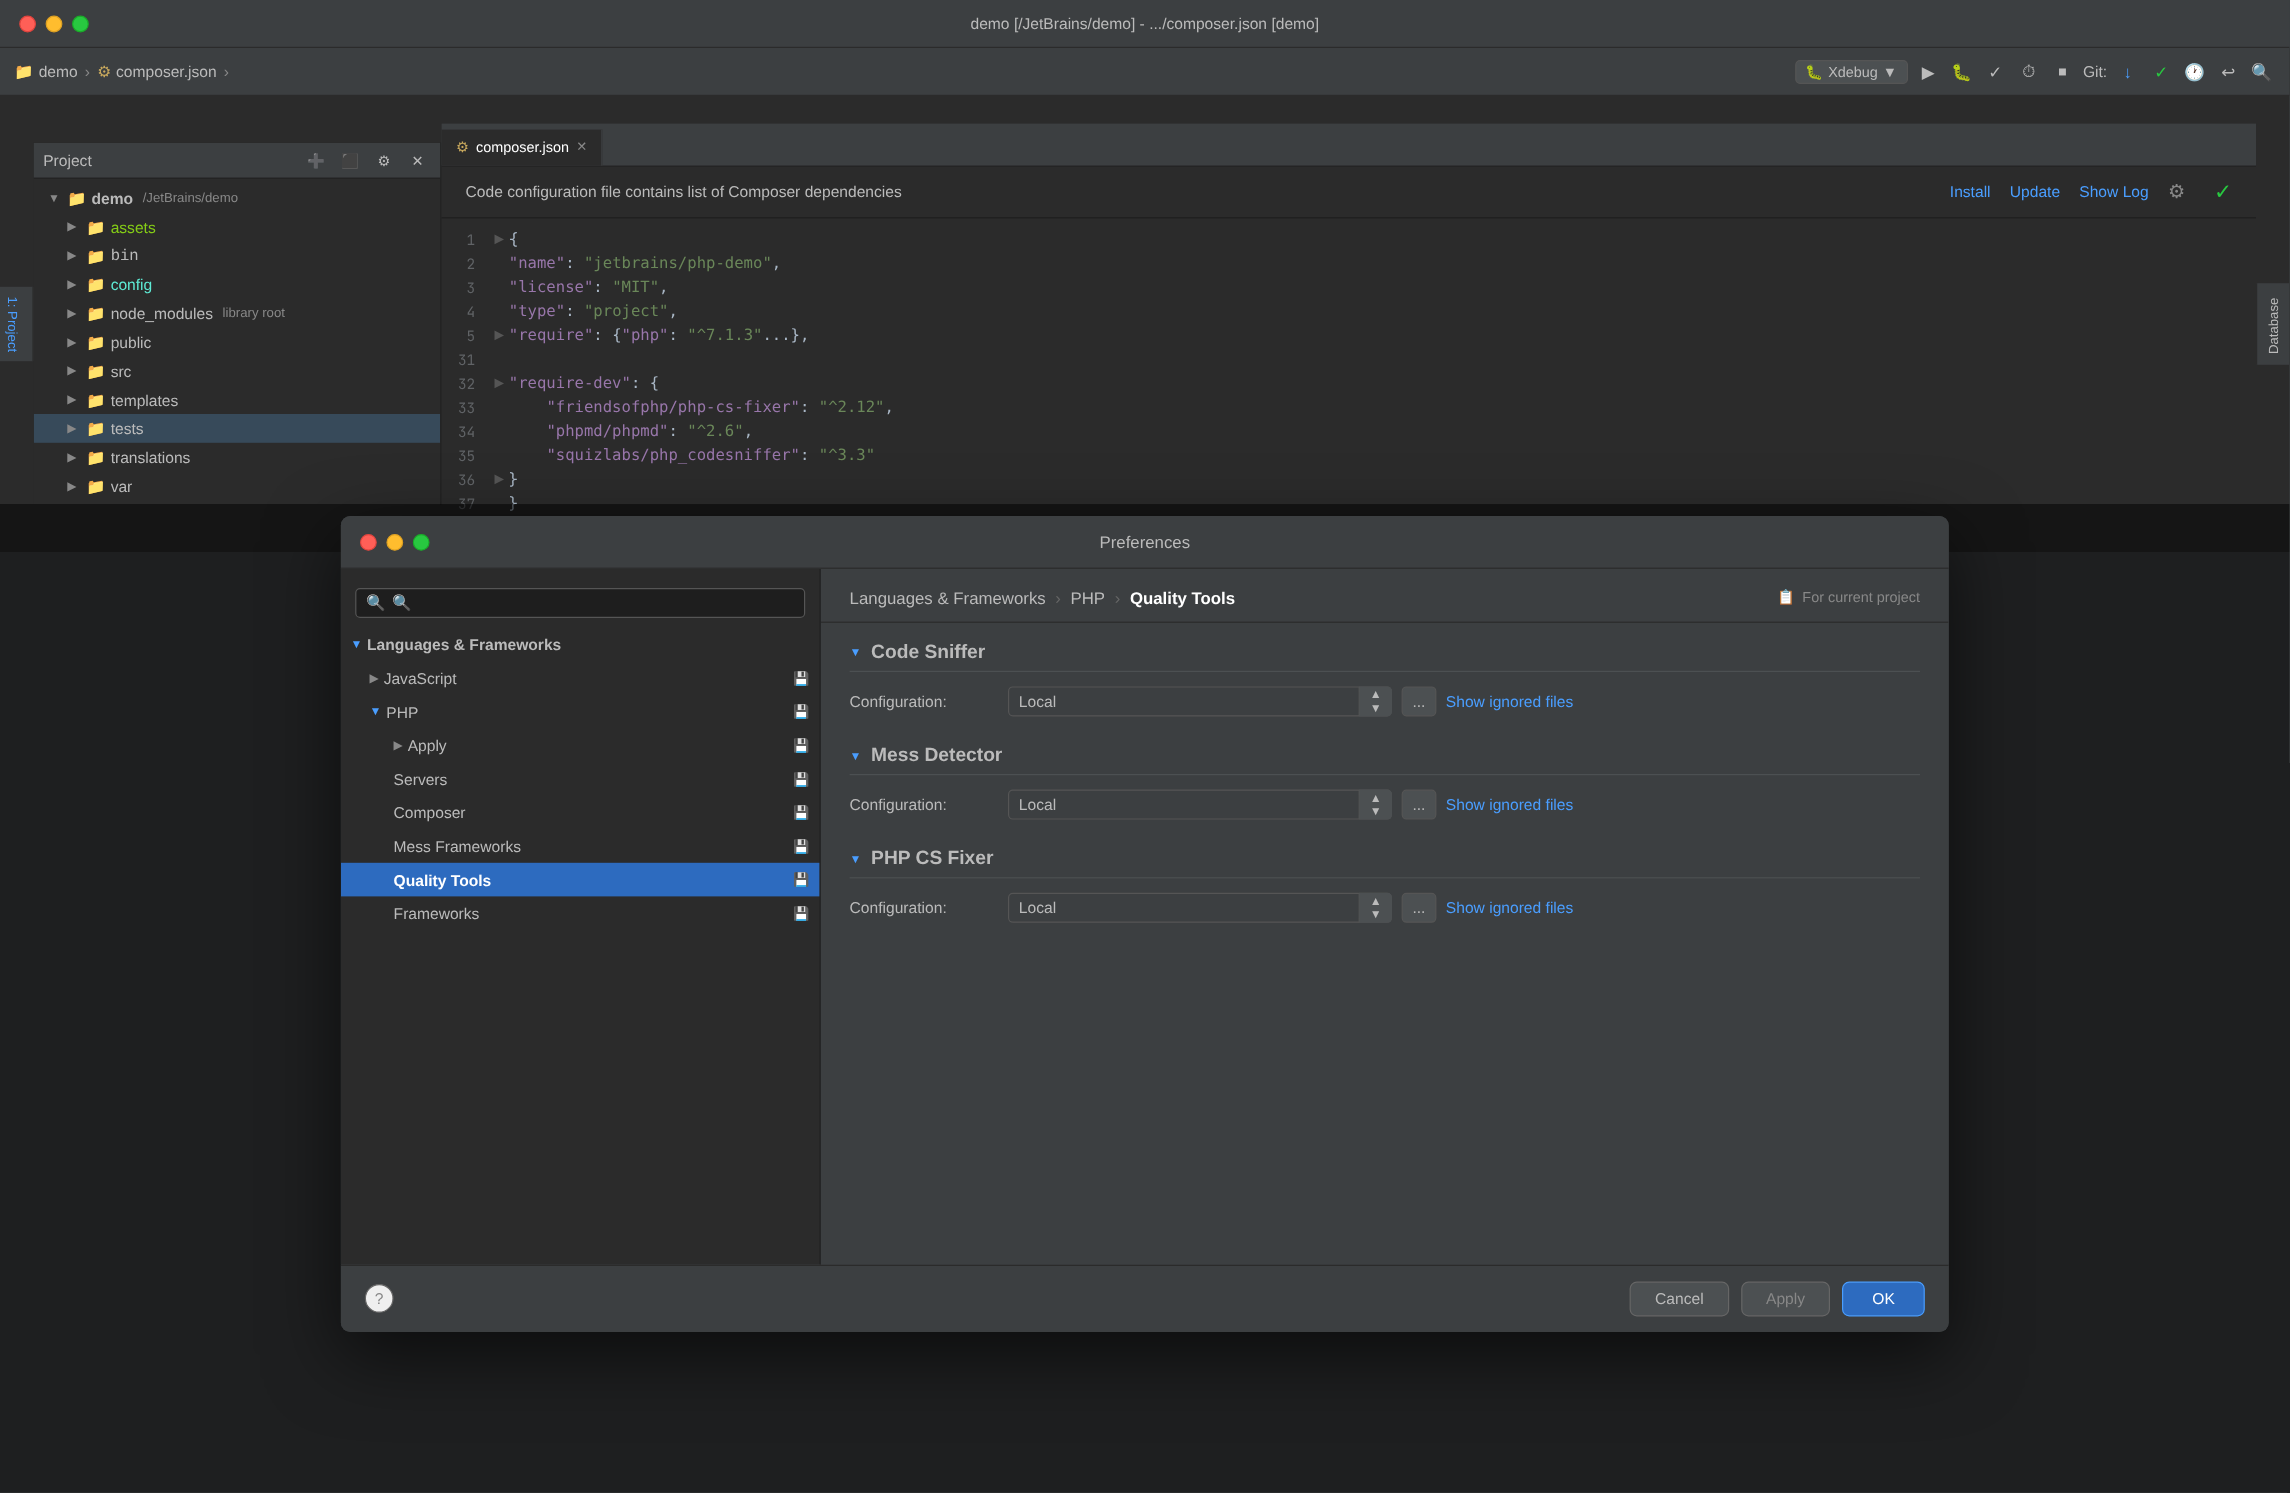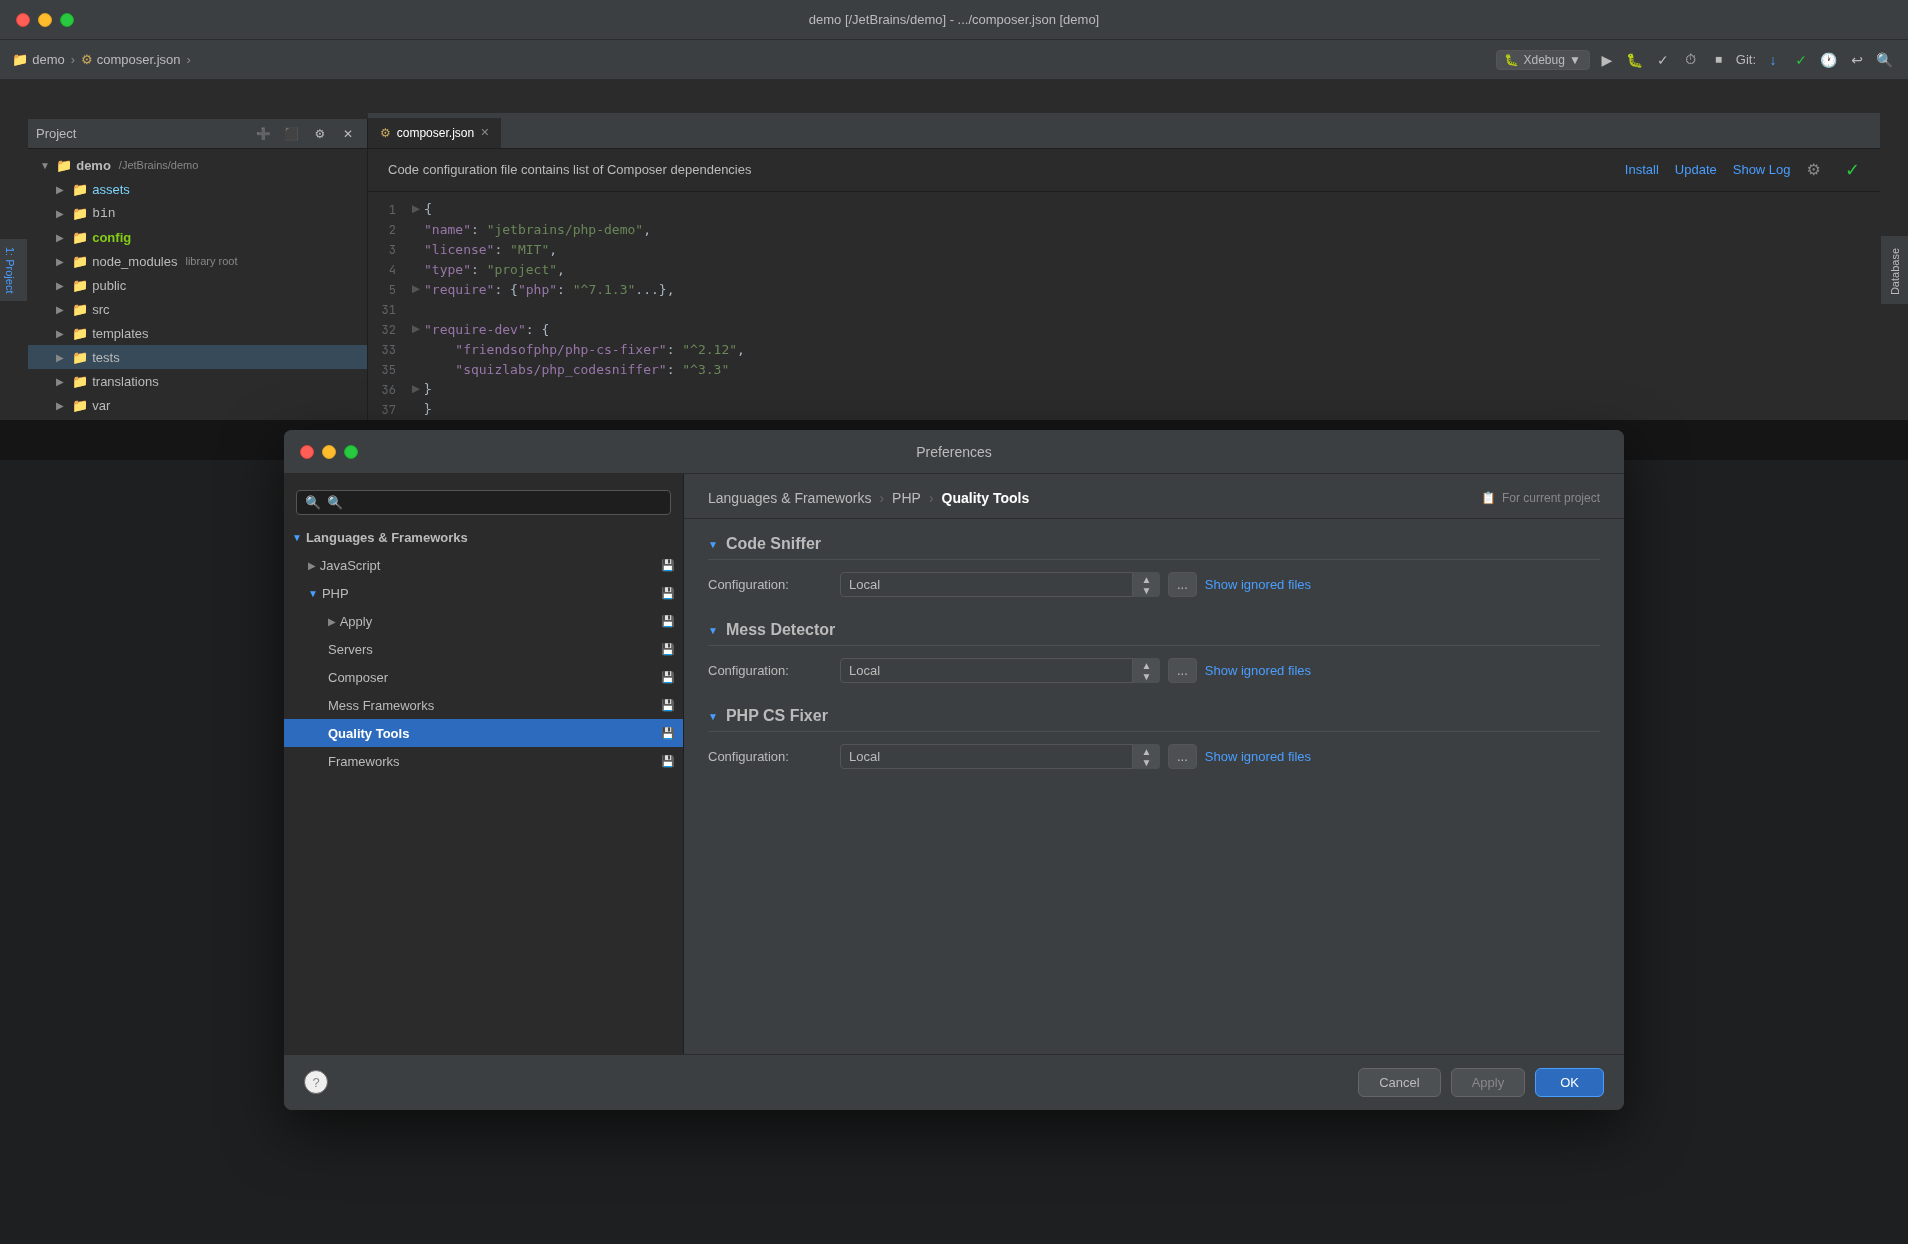--- a/index.html
+++ b/index.html
@@ -655,33 +655,33 @@
         <div class="tree-item">
           <span class="tree-arrow">▼</span>
           <span class="tree-folder">📁</span>
           <span style="color:#bbbbbb;font-weight:600;">demo</span>
           <span style="color:#888;font-size:11px;margin-left:4px;">/JetBrains/demo</span>
         </div>
 
         <div class="tree-item" style="padding-left:28px;">
           <span class="tree-arrow">▶</span>
           <span class="tree-folder">📁</span>
-          <span style="color:#7dd3fc;">assets</span>
+          <span style="color:#84cc16;">assets</span>
         </div>
 
         <div class="tree-item" style="padding-left:28px;">
           <span class="tree-arrow">▶</span>
           <span class="tree-folder">📁</span>
           <span style="color:#bbbbbb;font-family:Liberation Mono, monospace;">bin</span>
         </div>
 
         <div class="tree-item" style="padding-left:28px;">
           <span class="tree-arrow">▶</span>
           <span class="tree-folder">📁</span>
-          <span style="color:#84cc16;font-weight:bold;">config</span>
+          <span style="color:#5eead4;">config</span>
         </div>
 
         <div class="tree-item" style="padding-left:28px;">
           <span class="tree-arrow">▶</span>
           <span class="tree-folder" style="color:#888;">📁</span>
           <span style="color:#bbbbbb;">node_modules</span>
           <span style="color:#888;font-size:11px;margin-left:4px;">library root</span>
         </div>
 
         <div class="tree-item" style="padding-left:28px;">
@@ -797,20 +797,27 @@
         </div>
 
         <div class="code-line">
           <span class="line-num">33</span>
           <span class="fold-icon"></span>
           <span style="font-family:monospace;">
             &nbsp;&nbsp;&nbsp;&nbsp;<span style="color:#9876aa;">"friendsofphp/php-cs-fixer"</span><span style="color:#a9b7c6;">: </span><span style="color:#6a8759;">"^2.12"</span><span style="color:#a9b7c6;">,</span>
           </span>
         </div>
 
+        <div class="code-line">
+          <span class="line-num">34</span>
+          <span class="fold-icon"></span>
+          <span style="font-family:monospace;">
+            &nbsp;&nbsp;&nbsp;&nbsp;<span style="color:#9876aa;">"phpmd/phpmd"</span><span style="color:#a9b7c6;">: </span><span style="color:#6a8759;">"^2.6"</span><span style="color:#a9b7c6;">,</span>
+          </span>
+        </div>
 
         <div class="code-line">
           <span class="line-num">35</span>
           <span class="fold-icon"></span>
           <span style="font-family:monospace;">
             &nbsp;&nbsp;&nbsp;&nbsp;<span style="color:#9876aa;">"squizlabs/php_codesniffer"</span><span style="color:#a9b7c6;">: </span><span style="color:#6a8759;">"^3.3"</span>
           </span>
         </div>
 
         <div class="code-line">

